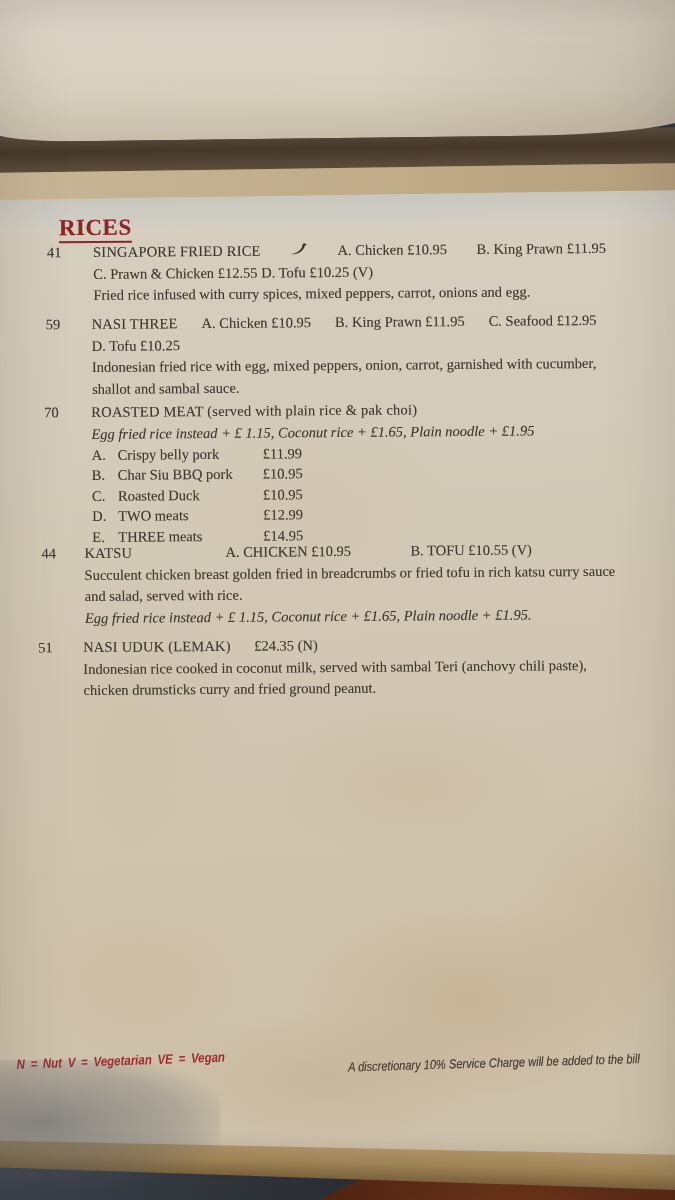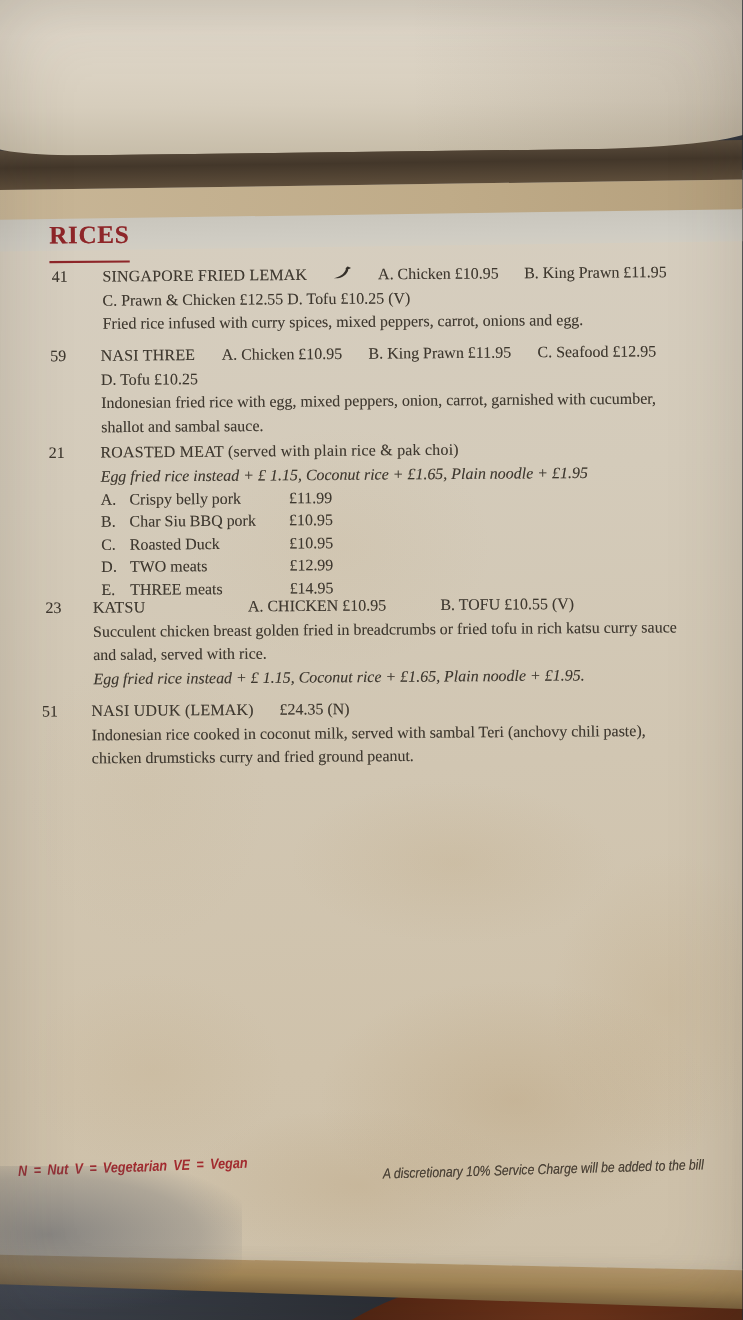--- a/index.html
+++ b/index.html
@@ -38,22 +38,22 @@
         background:linear-gradient(90deg,rgba(0,0,0,0) 55%,rgba(90,75,60,.14)),
                    linear-gradient(180deg,#d9d2c4 0%,#e0d8ca 30%,#d6cdbc 72%,#c7bda9 100%);}
   .corner-shadow{position:absolute;left:-40px;top:1060px;width:260px;height:130px;
         background:radial-gradient(ellipse at 32% 48%,rgba(78,84,96,.55),rgba(78,84,96,.25) 55%,transparent 78%);}
   .vignette{position:absolute;inset:0;box-shadow:inset 0 0 70px rgba(60,50,40,.18);pointer-events:none;}
 
   
   .content{position:absolute;inset:0;transform:rotate(-0.45deg);transform-origin:340px 500px;
            color:#3e382f;font-size:14.5px;line-height:21.5px;
            text-shadow:0 0 .6px rgba(62,56,47,.38);}
-  .title{position:absolute;left:47px;top:200px;margin:0;font-size:23px;line-height:24px;font-weight:bold;
-         color:#8e2629;letter-spacing:.5px;border-bottom:2.5px solid #8e2629;padding-bottom:11px;
+  .title{position:absolute;left:47px;top:200px;margin:14px;font-size:23px;line-height:24px;font-weight:bold;
+         color:#8e2629;letter-spacing:.5px;border-bottom:2.5px solid #8e2629;padding-bottom:1px;
          text-shadow:0 0 .5px rgba(142,38,41,.5);}
   .item{position:absolute;left:0;right:0;}
   .num{position:absolute;top:0;}
   .body{position:relative;}
   .line{position:relative;}
   .just{display:flex;justify-content:space-between;align-items:baseline;}
   .caps{letter-spacing:.2px;}
   .chili{position:relative;top:1px;}
   .nowrap{white-space:nowrap;}
   .note{font-style:italic;}
@@ -92,21 +92,21 @@
   <div class="band-shadow"></div>
   <div class="roll"></div>
 
   <div class="content">
     <h1 class="title">RICES</h1>
 
     <section class="item" style="top:240px">
       <span class="num" style="left:49px">41</span>
       <div class="body" style="margin-left:95px;width:513px">
         <div class="line just">
-          <span class="caps">SINGAPORE FRIED LEMAK</span>
+          <span class="caps">SINGAPORE FRIED RICE</span>
           <span class="chili"><svg width="18" height="14" viewBox="0 0 18 14">
                 <path d="M1.3 11.6 C5.8 12.4 11.2 10.9 14.1 5.6 C14.5 4.8 14.7 4.1 14.5 3.6 C15.3 3.1 16.3 3.2 16.6 2.6 C16.9 2.1 16.2 1.5 15.3 1.8 C14.8 0.8 13.5 0.9 13.0 1.9 C12.4 2.1 12.1 2.9 12.4 3.9 C10.6 8.4 6.4 10.9 1.3 11.6 Z" fill="#35302a"></path>
               </svg></span>
           <span>A.  Chicken  £10.95</span>
           <span>B.  King  Prawn  £11.95</span>
         </div>
         <div class="line">C. Prawn &amp; Chicken £12.55   D. Tofu £10.25 (V)</div>
         <div class="line nowrap">Fried rice infused with curry spices, mixed peppers, carrot, onions and egg.</div>
       </div>
     </section>
@@ -119,21 +119,21 @@
           <span>A. Chicken £10.95</span>
           <span>B. King Prawn £11.95</span>
           <span>C. Seafood £12.95</span>
         </div>
         <div class="line">D. Tofu £10.25</div>
         <div class="line" style="width:520px">Indonesian fried rice with egg, mixed peppers, onion, carrot, garnished with cucumber, shallot and sambal sauce.</div>
       </div>
     </section>
 
     <section class="item" style="top:400px">
-      <span class="num" style="left:45px">21</span>
+      <span class="num" style="left:45px">70</span>
       <div class="body" style="margin-left:92px;width:540px">
         <div class="line caps">ROASTED MEAT (served with plain rice &amp; pak choi)</div>
         <div class="line note">Egg fried rice instead + £ 1.15, Coconut rice + £1.65, Plain noodle + £1.95</div>
         <div class="choices">
           <span>A.</span>
           <span>Crispy belly pork</span>
           <span>£11.99</span>
           <span>B.</span>
           <span>Char Siu BBQ pork</span>
           <span>£10.95</span>
@@ -144,26 +144,26 @@
           <span>TWO meats</span>
           <span>£12.99</span>
           <span>E.</span>
           <span>THREE meats</span>
           <span>£14.95</span>
         </div>
       </div>
     </section>
 
     <section class="item" style="top:541px">
-      <span class="num" style="left:41px">23</span>
+      <span class="num" style="left:41px">44</span>
       <div class="body" style="margin-left:84px;width:548px">
         <div class="line">
           <span class="caps">KATSU</span>
           <span class="abs" style="left:141px">A. CHICKEN £10.95</span>
-          <span class="abs" style="left:316px">B. TOFU  £10.55 (V)</span>
+          <span class="abs" style="left:326px">B. TOFU  £10.55 (V)</span>
         </div>
         <div class="line" style="width:548px">Succulent chicken breast golden fried in breadcrumbs or fried tofu in rich katsu curry sauce and salad, served with rice.</div>
         <div class="line note">Egg fried rice instead + £ 1.15, Coconut rice + £1.65, Plain noodle + £1.95.</div>
       </div>
     </section>
 
     <section class="item" style="top:635px">
       <span class="num" style="left:37px">51</span>
       <div class="body" style="margin-left:82px;width:528px">
         <div class="line">

